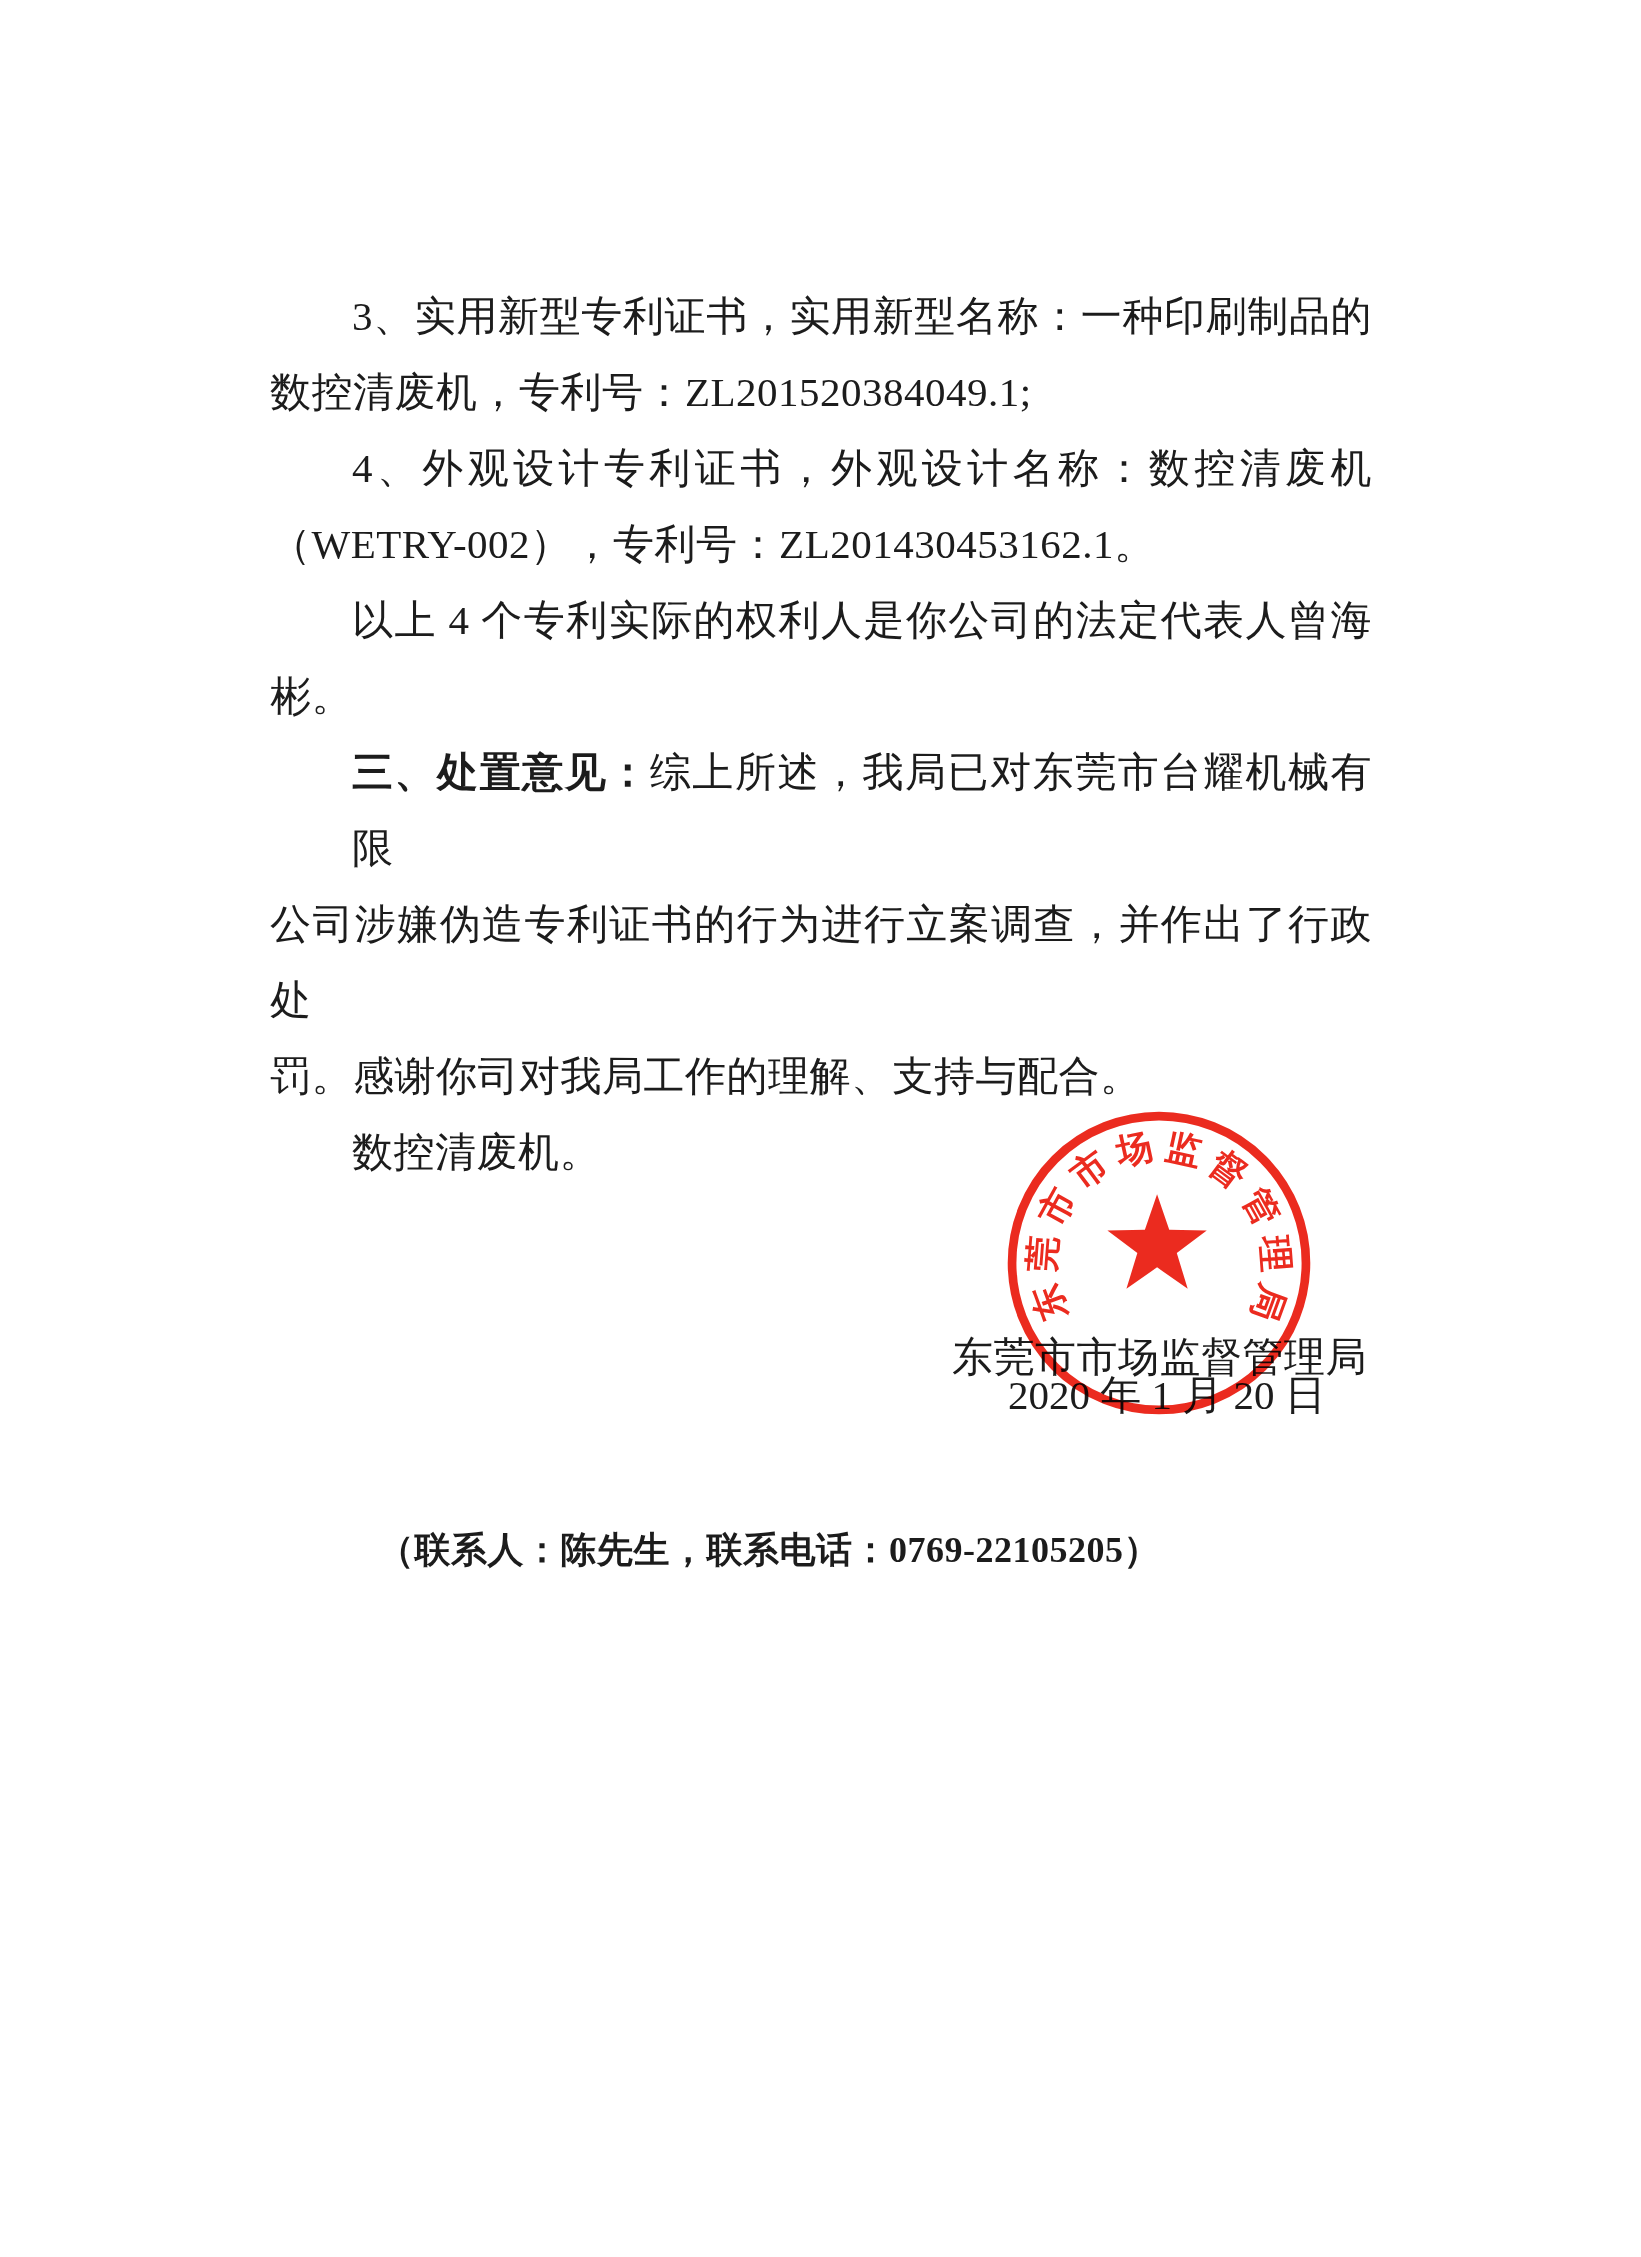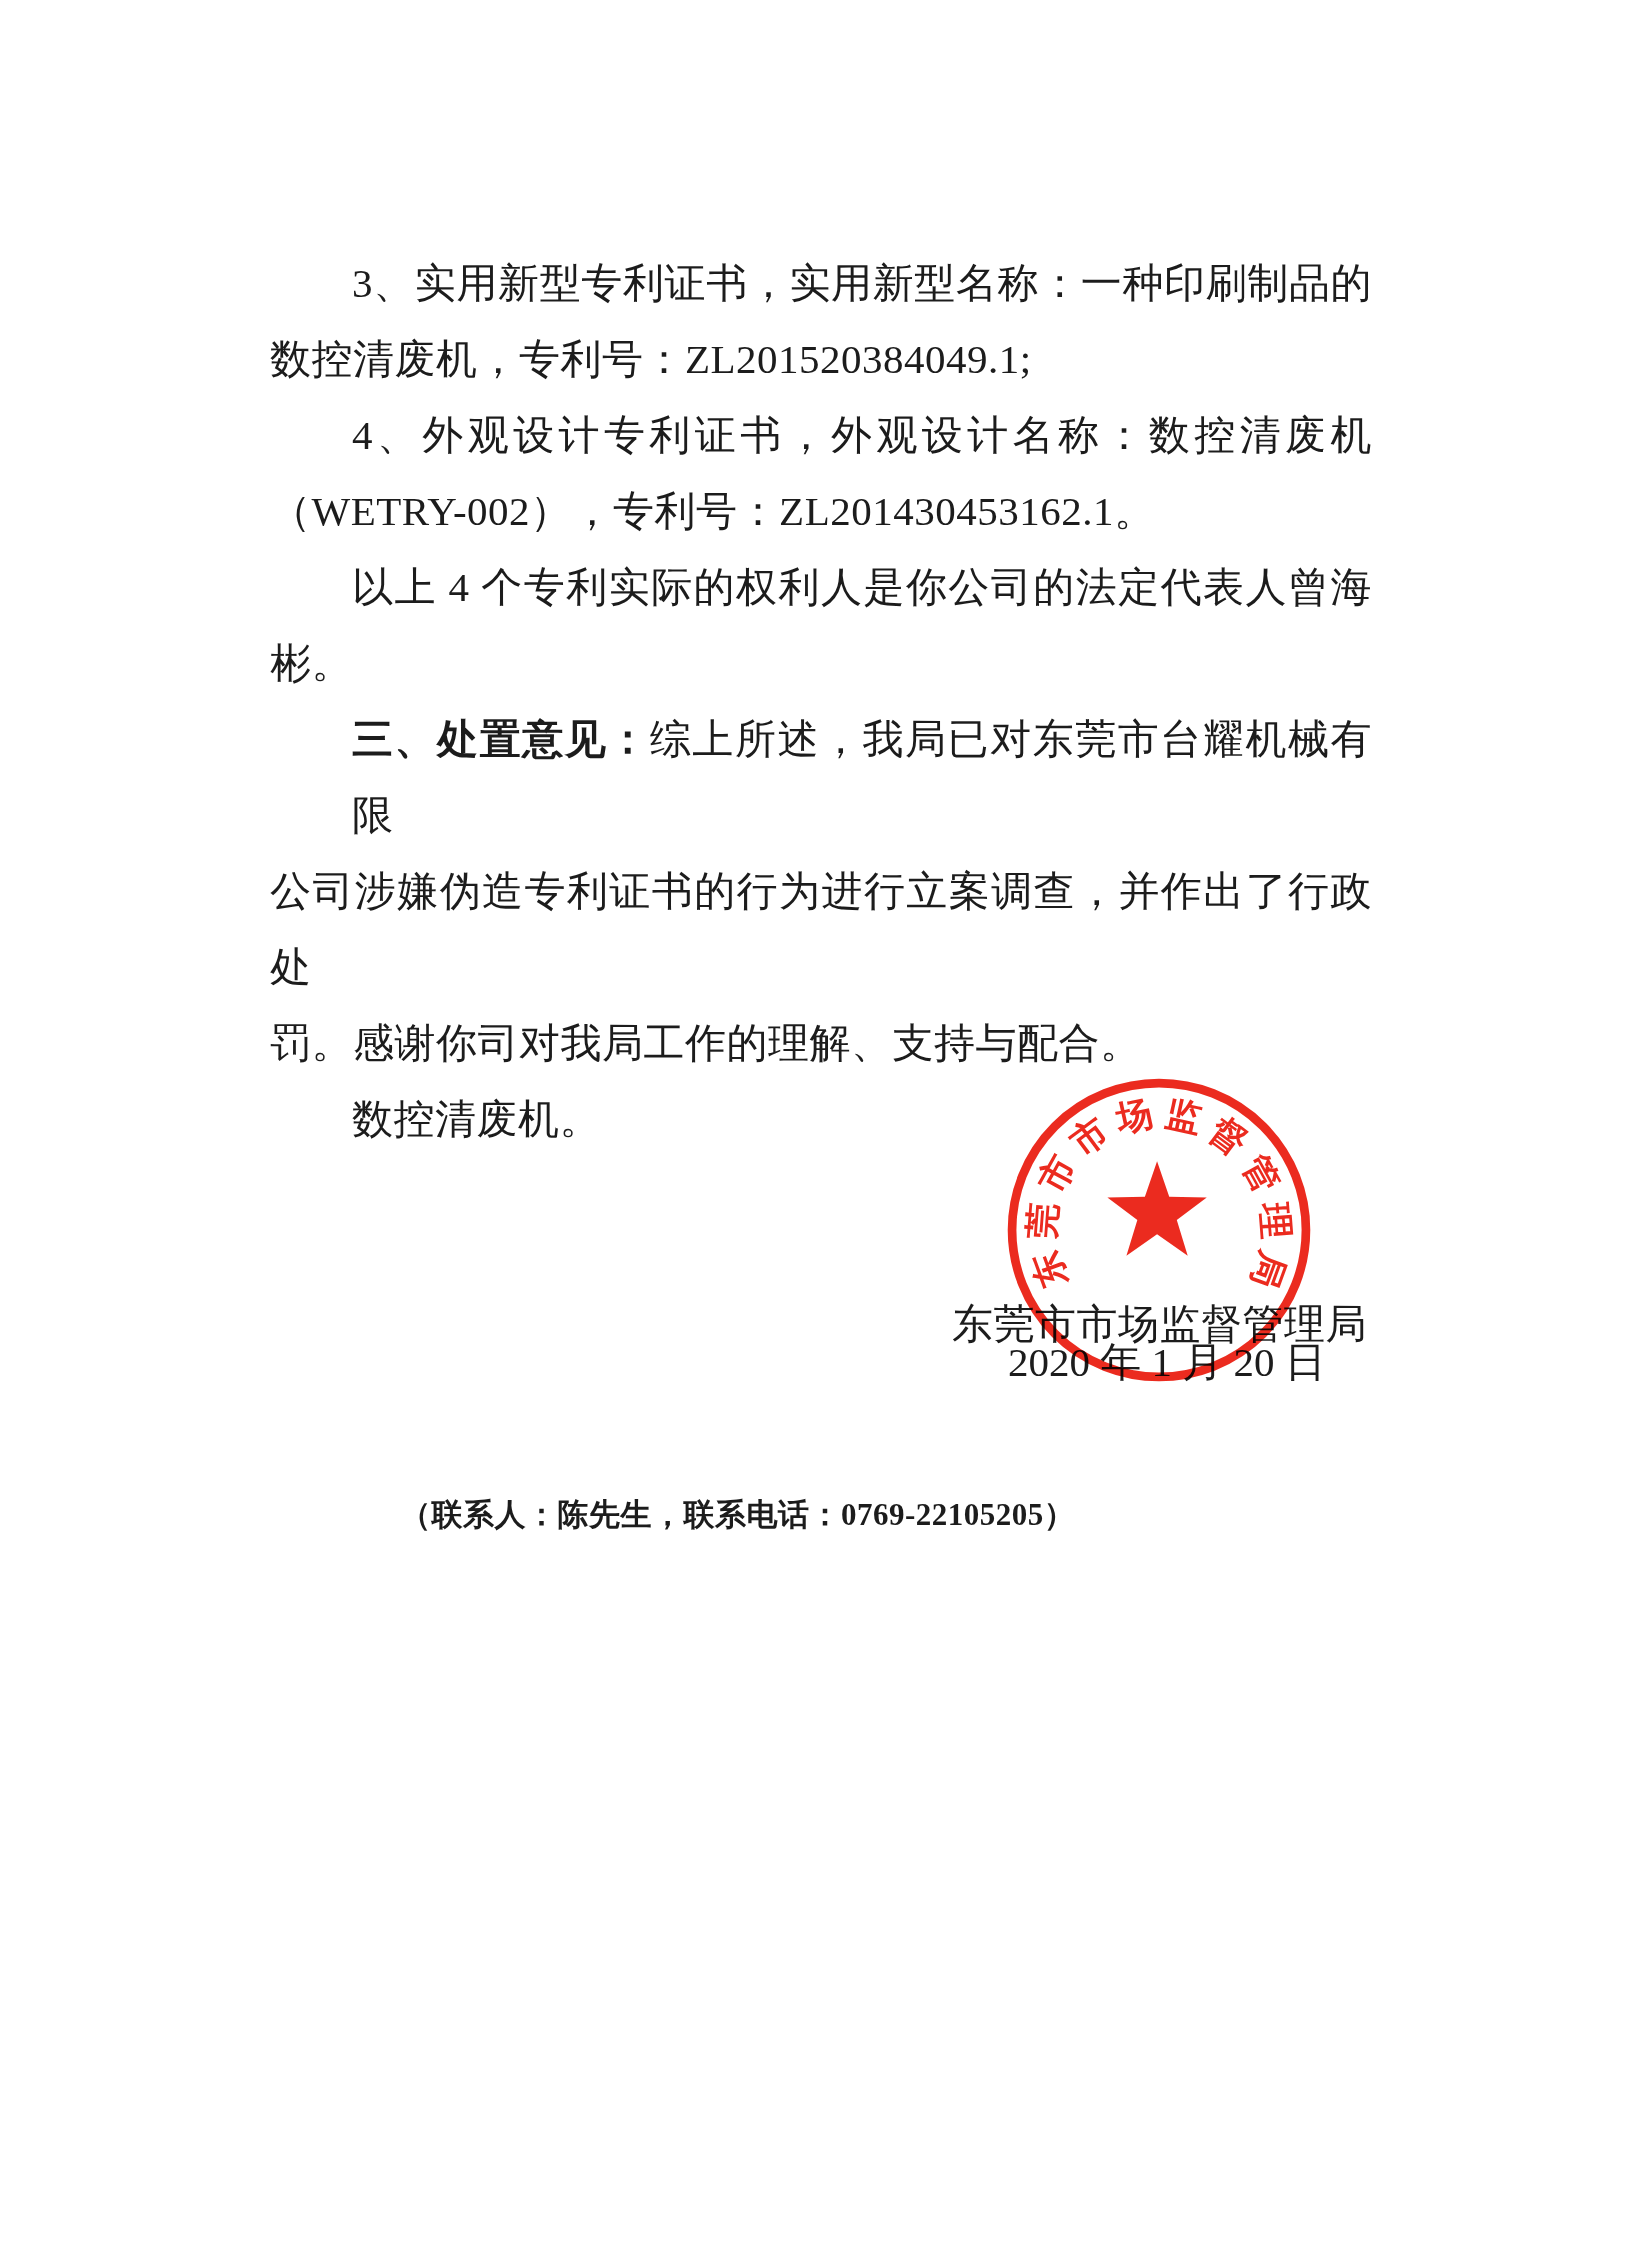--- a/index.html
+++ b/index.html
@@ -4,20 +4,21 @@
 <style>
   html, body { margin: 0; padding: 0; background: #ffffff; }
   .page {
     position: relative;
     width: 1641px;
     height: 1636px;
     background: var(--paper, #ffffff);
     font-family: "Liberation Serif", "DejaVu Serif", serif;
     color: var(--ink, #1c1c1c);
     overflow: hidden;
+    margin-top: 33px;
   }
   
   .body-block {
     position: absolute;
     left: 270px;
     top: 245px;
     width: 1102px;
     font-size: 41px;
     line-height: 76px;
     letter-spacing: 0.5px;
@@ -42,23 +43,23 @@
   }
   .date-line {
     position: absolute;
     left: 1008px;
     top: 1342px;
     font-size: 41px;
     line-height: 1;
   }
   .contact-line {
     position: absolute;
-    left: 400px;
+    left: 378px;
     top: 1498px;
-    font-size: 31px;
+    font-size: 36px;
     line-height: 1.1;
     font-weight: bold;
     letter-spacing: 0.5px;
   }
   .page-number {
     position: absolute;
     left: 282px;
     top: 2035px;
     font-size: 37px;
     line-height: 1;

